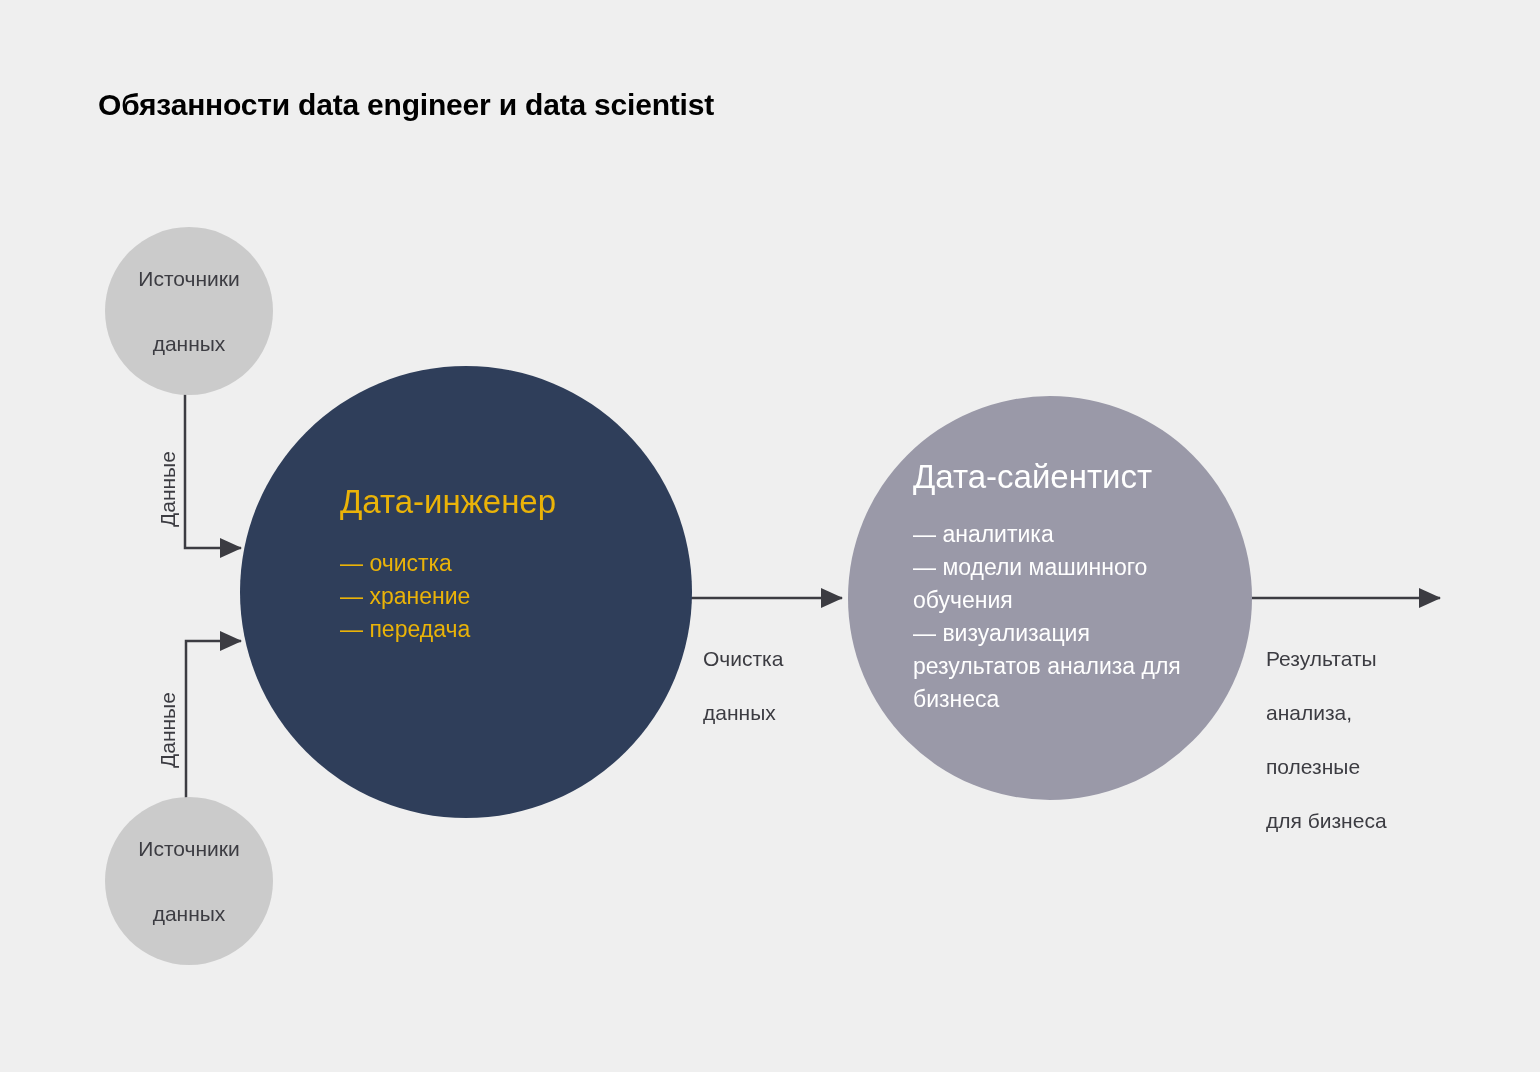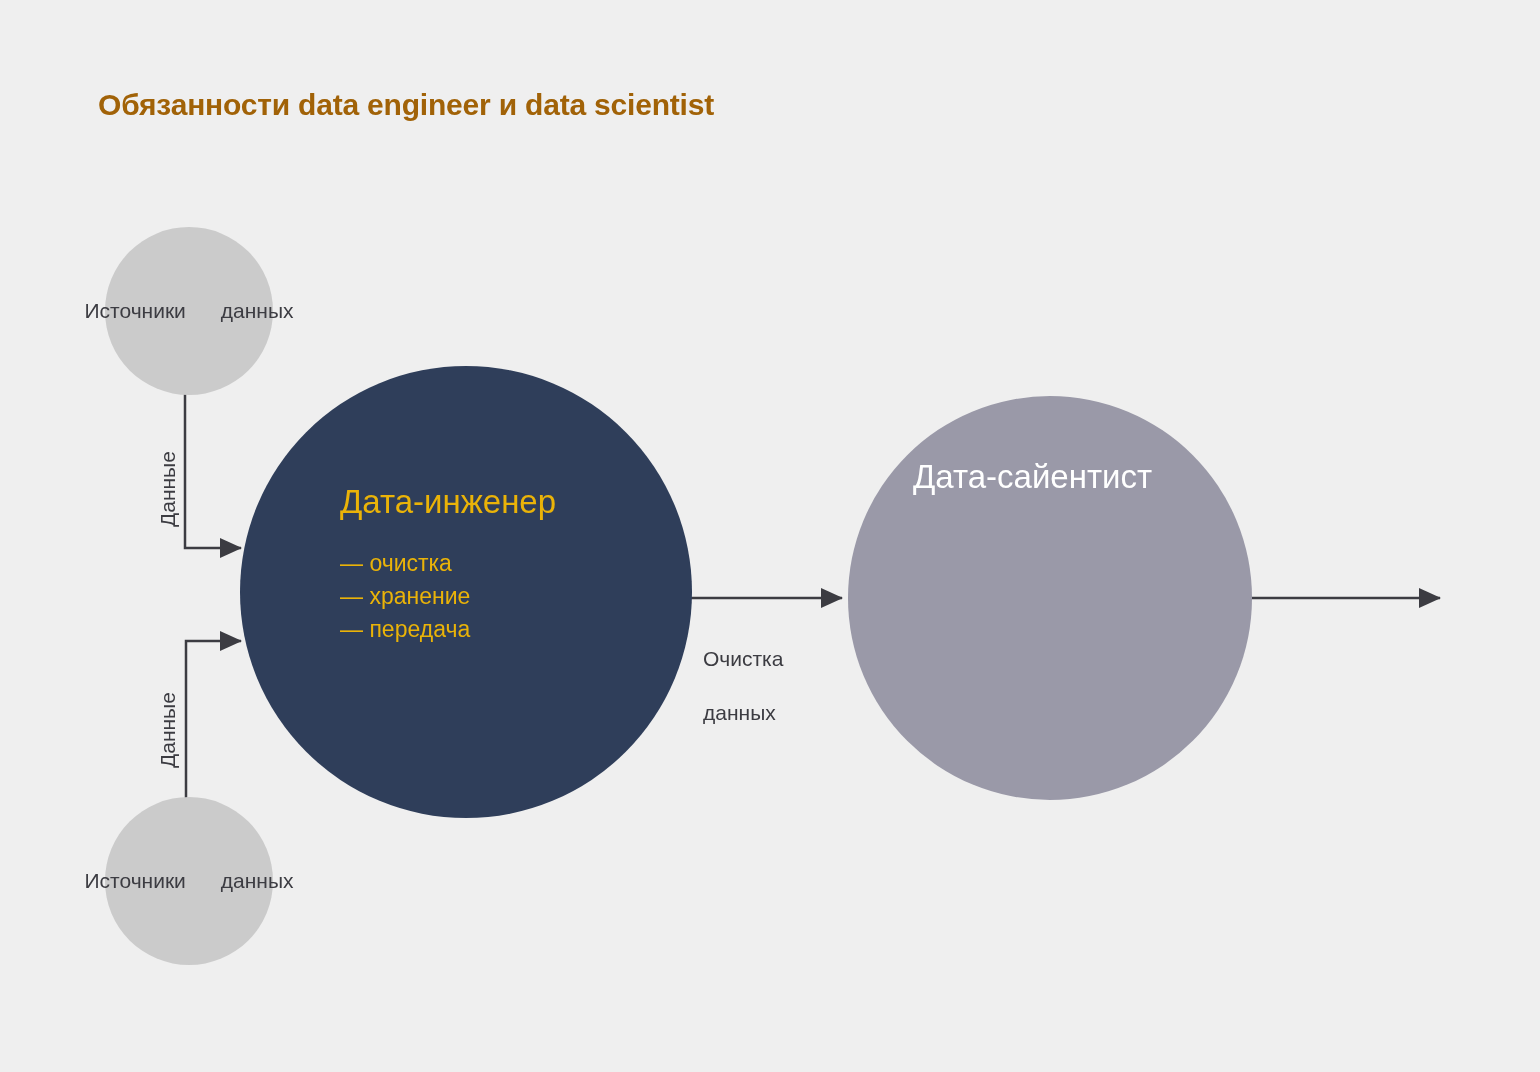--- a/index.html
+++ b/index.html
@@ -19,41 +19,41 @@
     overflow: hidden;
   }
 
   
   .page-title {
     position: absolute;
     left: 98px;
     top: 88px;
     font-size: 30px;
     font-weight: bold;
-    color: #a16207;
+    color: #000000;
     letter-spacing: -0.2px;
     white-space: nowrap;
   }
 
   
   .connectors {
     position: absolute;
     left: 0;
     top: 0;
     width: 1540px;
     height: 1072px;
   }
 
   
   .circle {
     position: absolute;
     border-radius: 50%;
     box-sizing: border-box;
     display: flex;
-    flex-direction: row;
+    flex-direction: column;
     align-items: center;
     justify-content: center;
     gap: 35px;
   }
 
   .source-circle {
     width: 168px;
     height: 168px;
     background: #cbcbcb;
     color: #3c3c42;
@@ -178,25 +178,36 @@
         <li>— очистка</li>
         <li>— хранение</li>
         <li>— передача</li>
       </ul>
     </div>
   </div>
 
   <div id="scientist-circle" class="circle role-circle">
     <div class="role-inner">
       <div class="role-title">Дата-сайентист</div>
+      <ul class="role-list">
+        <li>— аналитика</li>
+        <li>— модели машинного обучения</li>
+        <li>— визуализация результатов анализа для бизнеса</li>
+      </ul>
     </div>
   </div>
 
   <div id="label-data-top" class="rot-label">Данные</div>
   <div id="label-data-bottom" class="rot-label">Данные</div>
 
   <div id="label-cleaning" class="flow-label">
     <span class="lbl-line">Очистка</span>
     <span class="lbl-line">данных</span>
   </div>
 
+  <div id="label-results" class="flow-label">
+    <span class="lbl-line">Результаты</span>
+    <span class="lbl-line">анализа,</span>
+    <span class="lbl-line">полезные</span>
+    <span class="lbl-line">для бизнеса</span>
+  </div>
 
 </div>
 
 </body></html>

